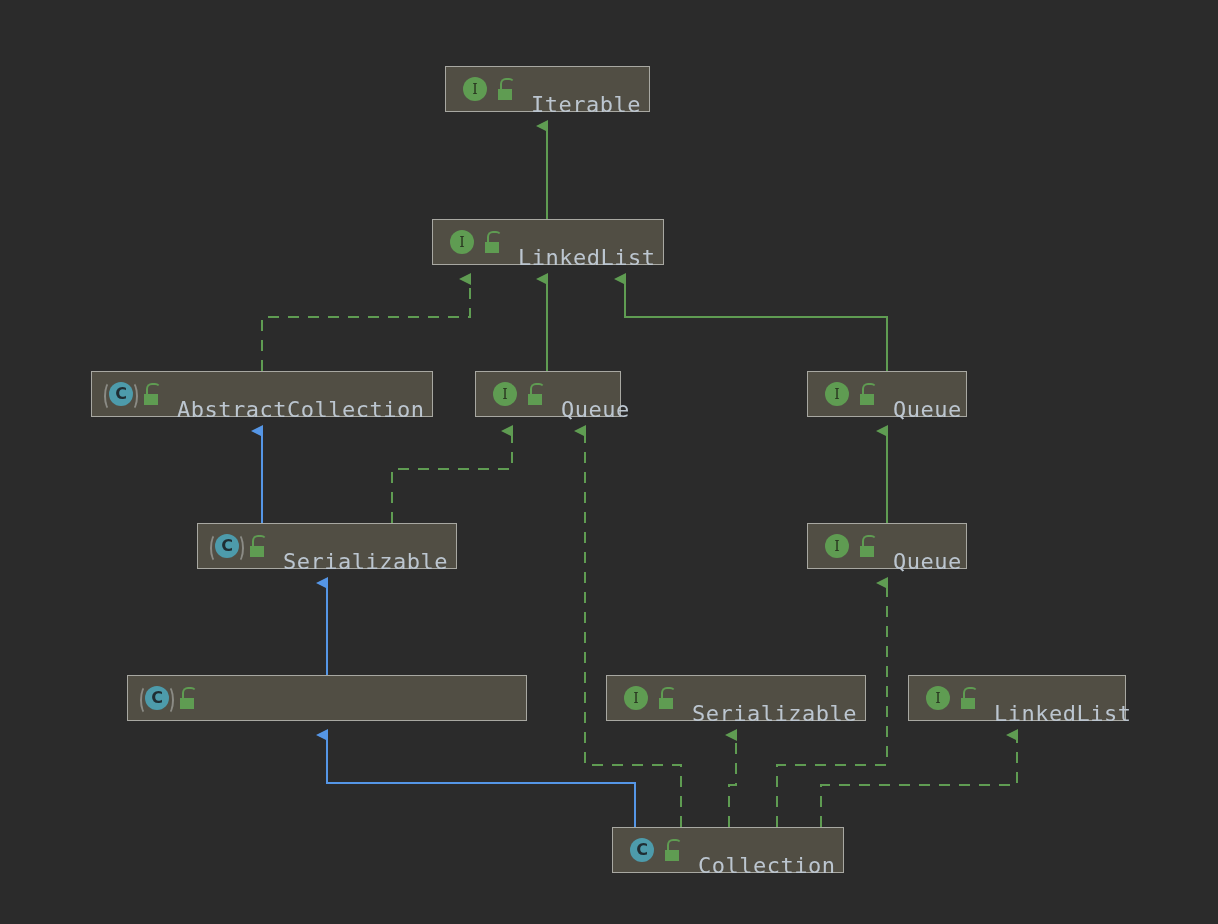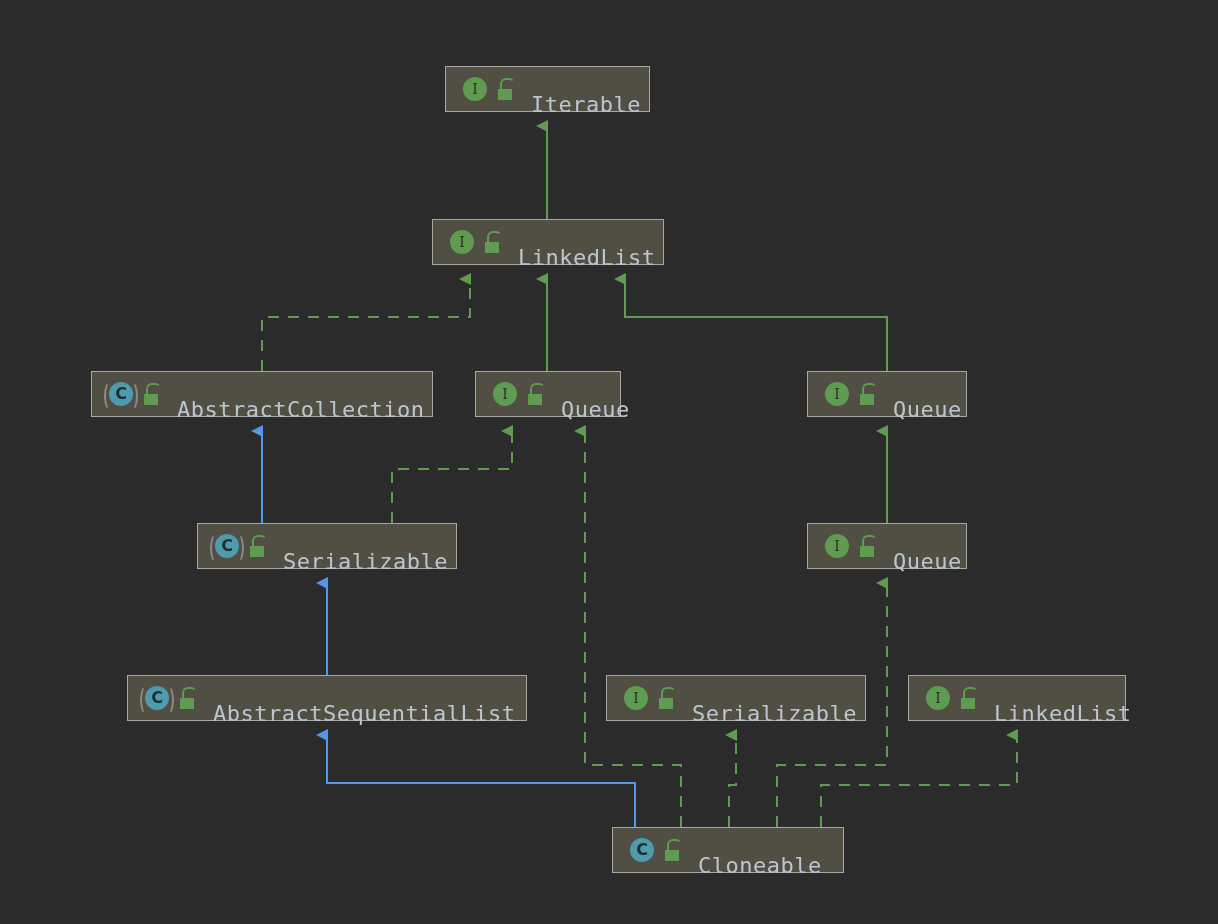--- a/index.html
+++ b/index.html
@@ -262,21 +262,20 @@
       <span class="abs-bracket left"></span>
       <span class="badge-class">
           <span>C</span>
         </span>
       <span class="abs-bracket right"></span>
     </span>
     <span class="icon-lock">
       <span class="lock-shackle"></span>
         <span class="lock-body"></span>
     </span>
-    <span class="node-label">AbstractSequentialList</span>
   </div>
 
   <div class="node" style="left:606px; top:675px; width:260px;">
     <span class="icon-badge">
       <span class="badge-iface">
           <span>I</span>
         </span>
     </span>
     <span class="icon-lock">
       <span class="lock-shackle"></span>
@@ -301,16 +300,16 @@
   <div class="node" style="left:612px; top:827px; width:232px;">
     <span class="icon-badge">
       <span class="badge-class">
           <span>C</span>
         </span>
     </span>
     <span class="icon-lock">
       <span class="lock-shackle"></span>
         <span class="lock-body"></span>
     </span>
-    <span class="node-label">Cloneable</span>
+    <span class="node-label">Collection</span>
   </div>
 
 </div>
 
 </body></html>

